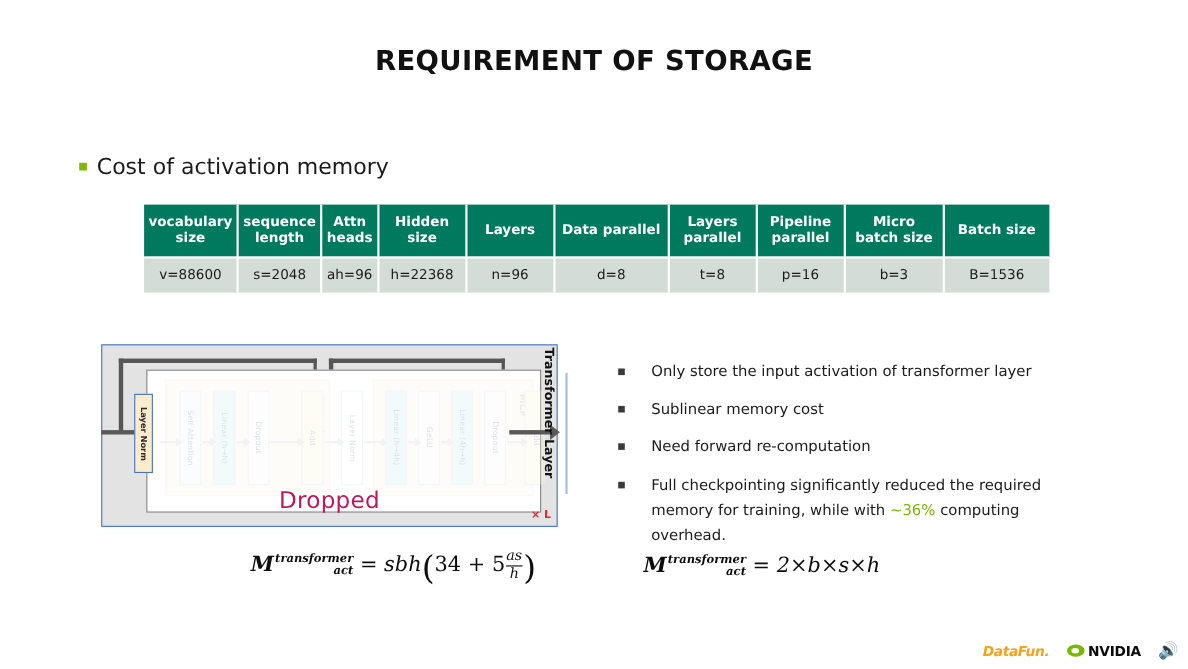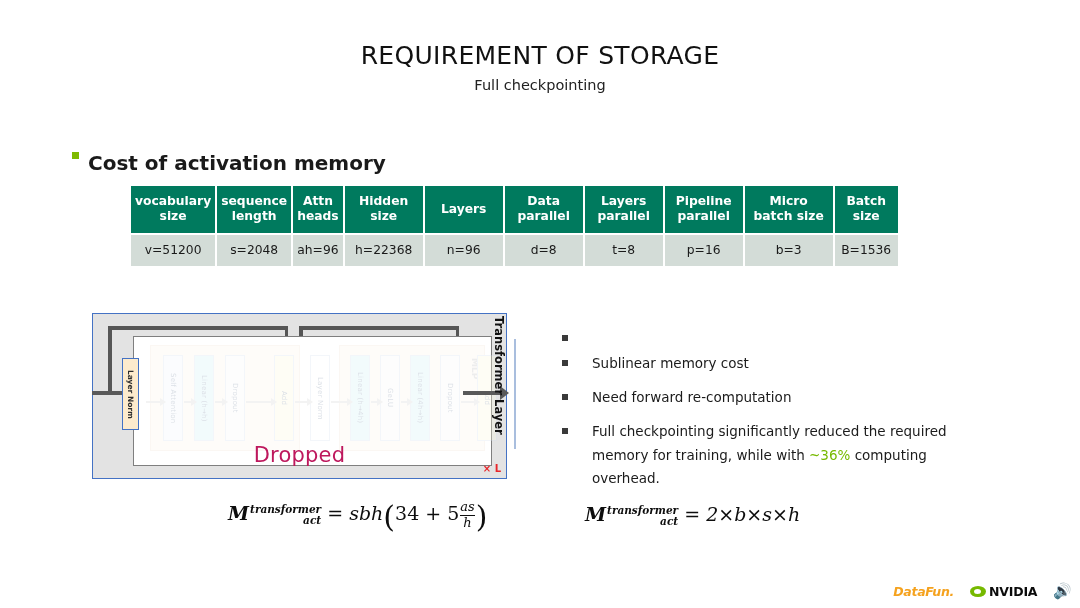--- a/index.html
+++ b/index.html
@@ -9,31 +9,31 @@
     background:#ffffff;
     font-family:"DejaVu Sans", sans-serif;
     overflow:hidden;
     position:relative;
   }
 
   
   #title-block { position:absolute; top:42px; left:0; width:1080px; text-align:center; }
   #slide-title {
     font-family:"DejaVu Sans", sans-serif;
-    font-size:25px; font-weight:normal; color:#111111;
+    font-size:25px; font-weight:bold; color:#111111;
     letter-spacing:0.3px; line-height:1.15;
   }
   #slide-subtitle {
     font-size:14.5px; color:#222222; margin-top:6px; line-height:1.2;
   }
 
   
   #section-heading {
-    position:absolute; left:72px; top:152px;
-    display:flex; align-items:flex-start; gap:9px;font-weight:bold;
+    position:absolute; left:72px; top:140px;
+    display:flex; align-items:center; gap:9px;
   }
   #section-heading .sq {
     width:7px; height:7px; background:#7FBA00; display:block;
   }
   #section-heading .txt { font-size:20px; color:#1a1a1a; line-height:1.1; }
 
   
   #param-table {
     position:absolute; left:131px; top:186px;
     border-collapse:collapse;
@@ -215,46 +215,45 @@
     width:7px; height:5px; border-radius:50%; background:#ffffff;
   }
   #nvidia-text { font-size:12.5px; font-weight:bold; color:#0b0b0b; letter-spacing:-0.2px; }
   #speaker-icon { color:#555; font-size:15px; }
 </style>
 </head>
 <body>
 
 <div id="title-block">
   <div id="slide-title">REQUIREMENT OF STORAGE</div>
-  <div id="slide-subtitle">Full checkpointing</div>
 </div>
 
 <div id="section-heading">
   <span class="sq"></span>
   <span class="txt">Cost of activation memory</span>
 </div>
 
 <table id="param-table">
   <thead>
     <tr>
       <th style="width:84px">vocabulary size</th>
       <th style="width:67px">sequence length</th>
       <th style="width:48px">Attn heads</th>
       <th style="width:80px">Hidden size</th>
       <th style="width:80px">Layers</th>
-      <th style="width:80px">Data parallel</th>
+      <th style="width:104px">Data parallel</th>
       <th style="width:80px">Layers parallel</th>
       <th style="width:80px">Pipeline parallel</th>
       <th style="width:90px">Micro batch size</th>
-      <th style="width:64px">Batch size</th>
+      <th style="width:96px">Batch size</th>
     </tr>
   </thead>
   <tbody>
     <tr>
-      <td>v=51200</td>
+      <td>v=88600</td>
       <td>s=2048</td>
       <td>ah=96</td>
       <td>h=22368</td>
       <td>n=96</td>
       <td>d=8</td>
       <td>t=8</td>
       <td>p=16</td>
       <td>b=3</td>
       <td>B=1536</td>
     </tr>
@@ -337,20 +336,21 @@
 
   <div id="dropped-label">Dropped</div>
   <div id="transformer-label">Transformer Layer</div>
   <div id="times-l">× L</div>
   <div id="next-layer-line"></div>
 </div>
 
 <div id="bullets">
   <div class="bullet-row">
     <span class="mk"></span>
+    <span class="bt">Only store the input activation of transformer layer</span>
   </div>
   <div class="bullet-row">
     <span class="mk"></span>
     <span class="bt">Sublinear memory cost</span>
   </div>
   <div class="bullet-row">
     <span class="mk"></span>
     <span class="bt">Need forward re-computation</span>
   </div>
   <div class="bullet-row">

